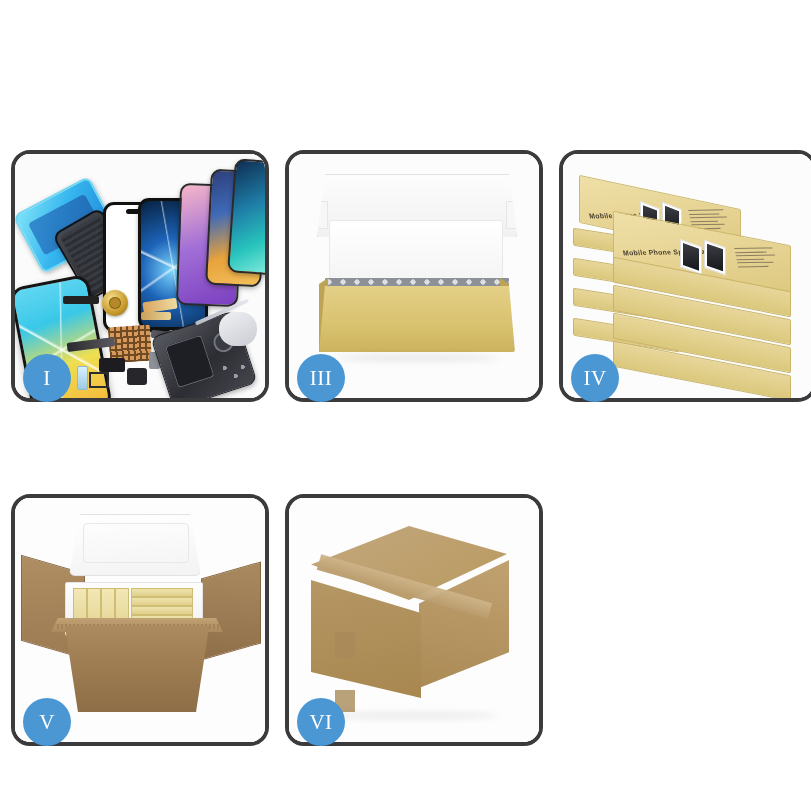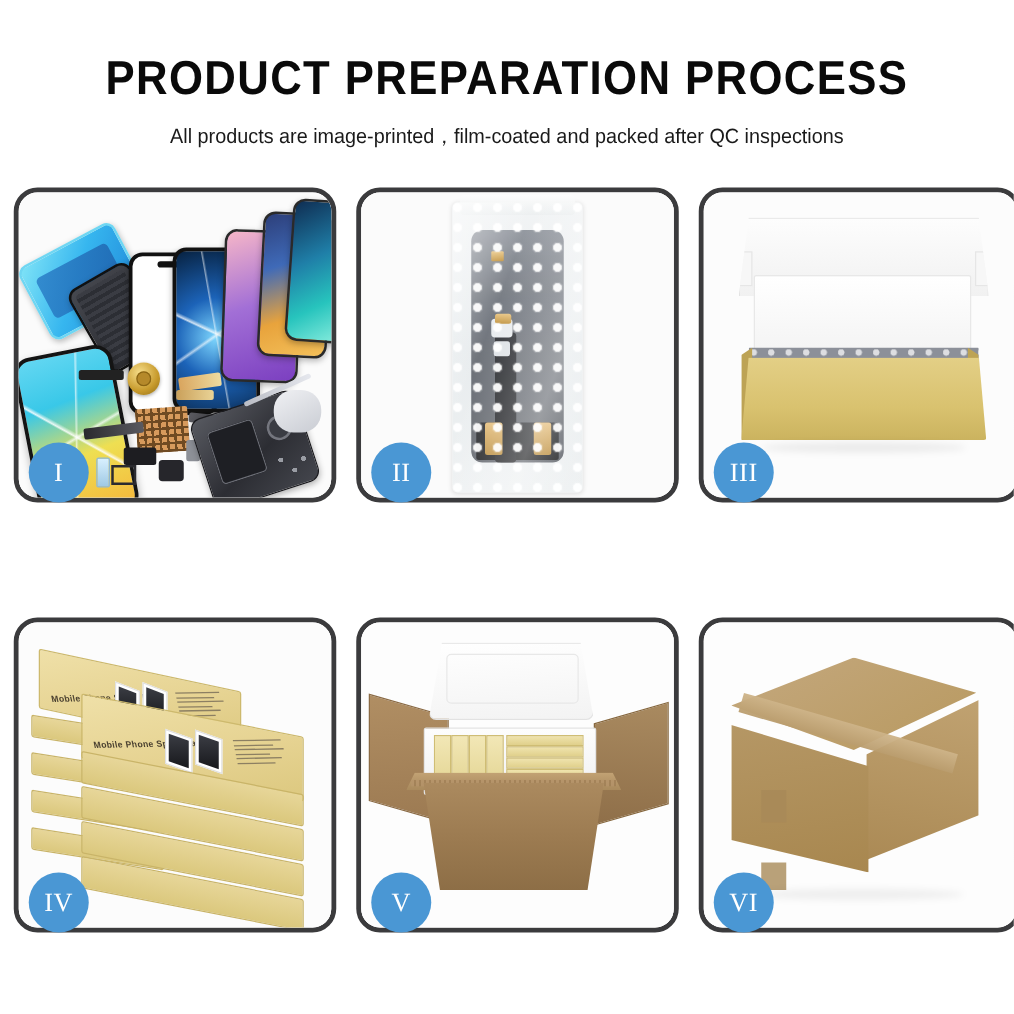--- a/index.html
+++ b/index.html
@@ -309,24 +309,20 @@
   .tapeTabB{position:absolute;left:46px;top:192px;width:20px;height:22px;
     background:rgba(168,137,88,.8);}
   .cshadow{position:absolute;left:40px;bottom:22px;width:168px;height:9px;border-radius:50%;
     background:rgba(0,0,0,.06);filter:blur(3px);}
 </style>
 </head>
 <body>
 
 <div class="page">
 
-  <div class="header">
-    <div class="title">PRODUCT PREPARATION PROCESS</div>
-    <div class="subtitle">All products are image-printed，film-coated and packed after QC inspections</div>
-  </div>
 
   <div class="grid">
 
     <div class="panel p1">
       <div class="panel-inner">
         <div class="bg"></div>
         <div class="phone ph-a"></div>
         <div class="phone ph-b"></div>
         <div class="phone ph-c"></div>
         <div class="phone ph-d">
@@ -355,41 +351,20 @@
         <div class="backplate"></div>
         <div class="tweezer">
           <span class="arm"></span>
             <span class="hand"></span>
         </div>
         <div class="scrw"></div>
       </div>
       <div class="badge">I</div>
     </div>
 
-    <div class="panel p2">
-      <div class="panel-inner">
-        <div class="wrapbg"></div>
-        <div class="bubblepack">
-          <div class="wraptop"></div>
-          <div class="lcd">
-            <span class="base"></span>
-            <span class="cable"></span>
-            <span class="conn"></span>
-            <span class="conn2"></span>
-            <span class="gold1"></span>
-            <span class="gold2"></span>
-            <span class="gold3"></span>
-            <span class="gold4"></span>
-          </div>
-          <div class="bubbles"></div>
-          <div class="wrapsheen"></div>
-        </div>
-      </div>
-      <div class="badge">II</div>
-    </div>
 
     <div class="panel p3">
       <div class="panel-inner">
         <div class="scene"></div>
         <div class="lid">
           <span class="tabL"></span>
             <span class="tabR"></span>
         </div>
         <div class="foamsheet"></div>
         <div class="boxinner"></div>

